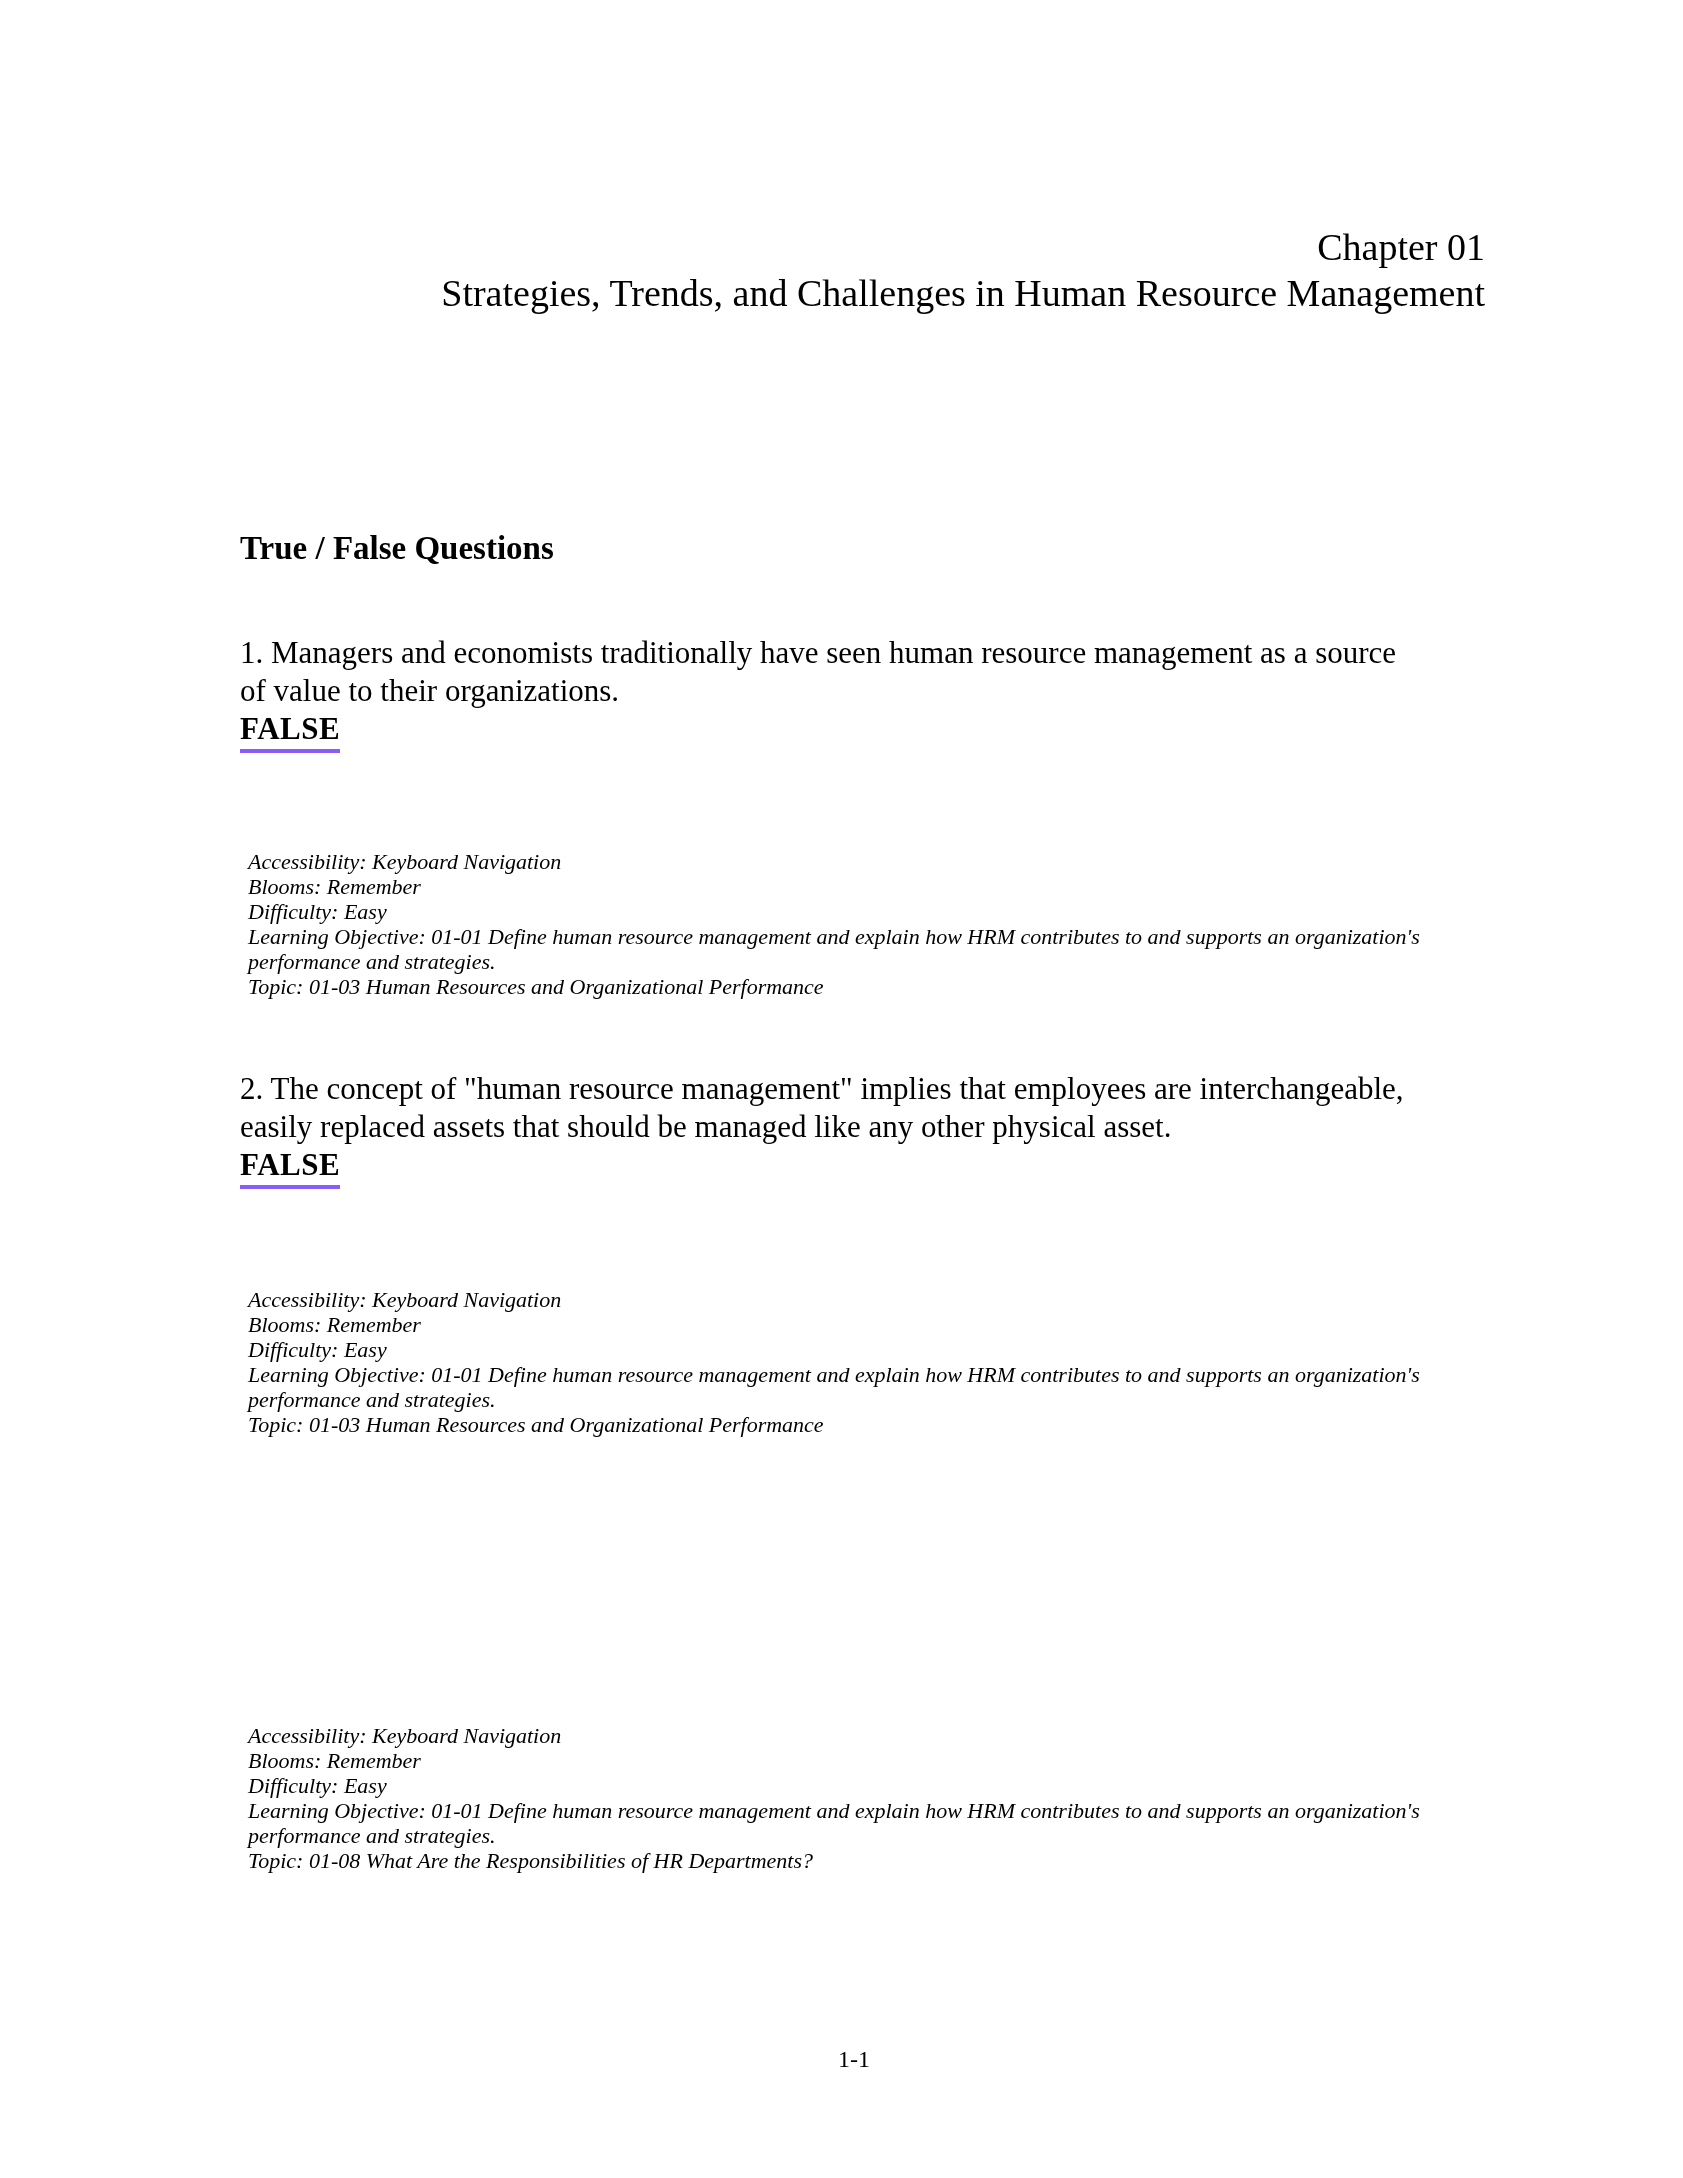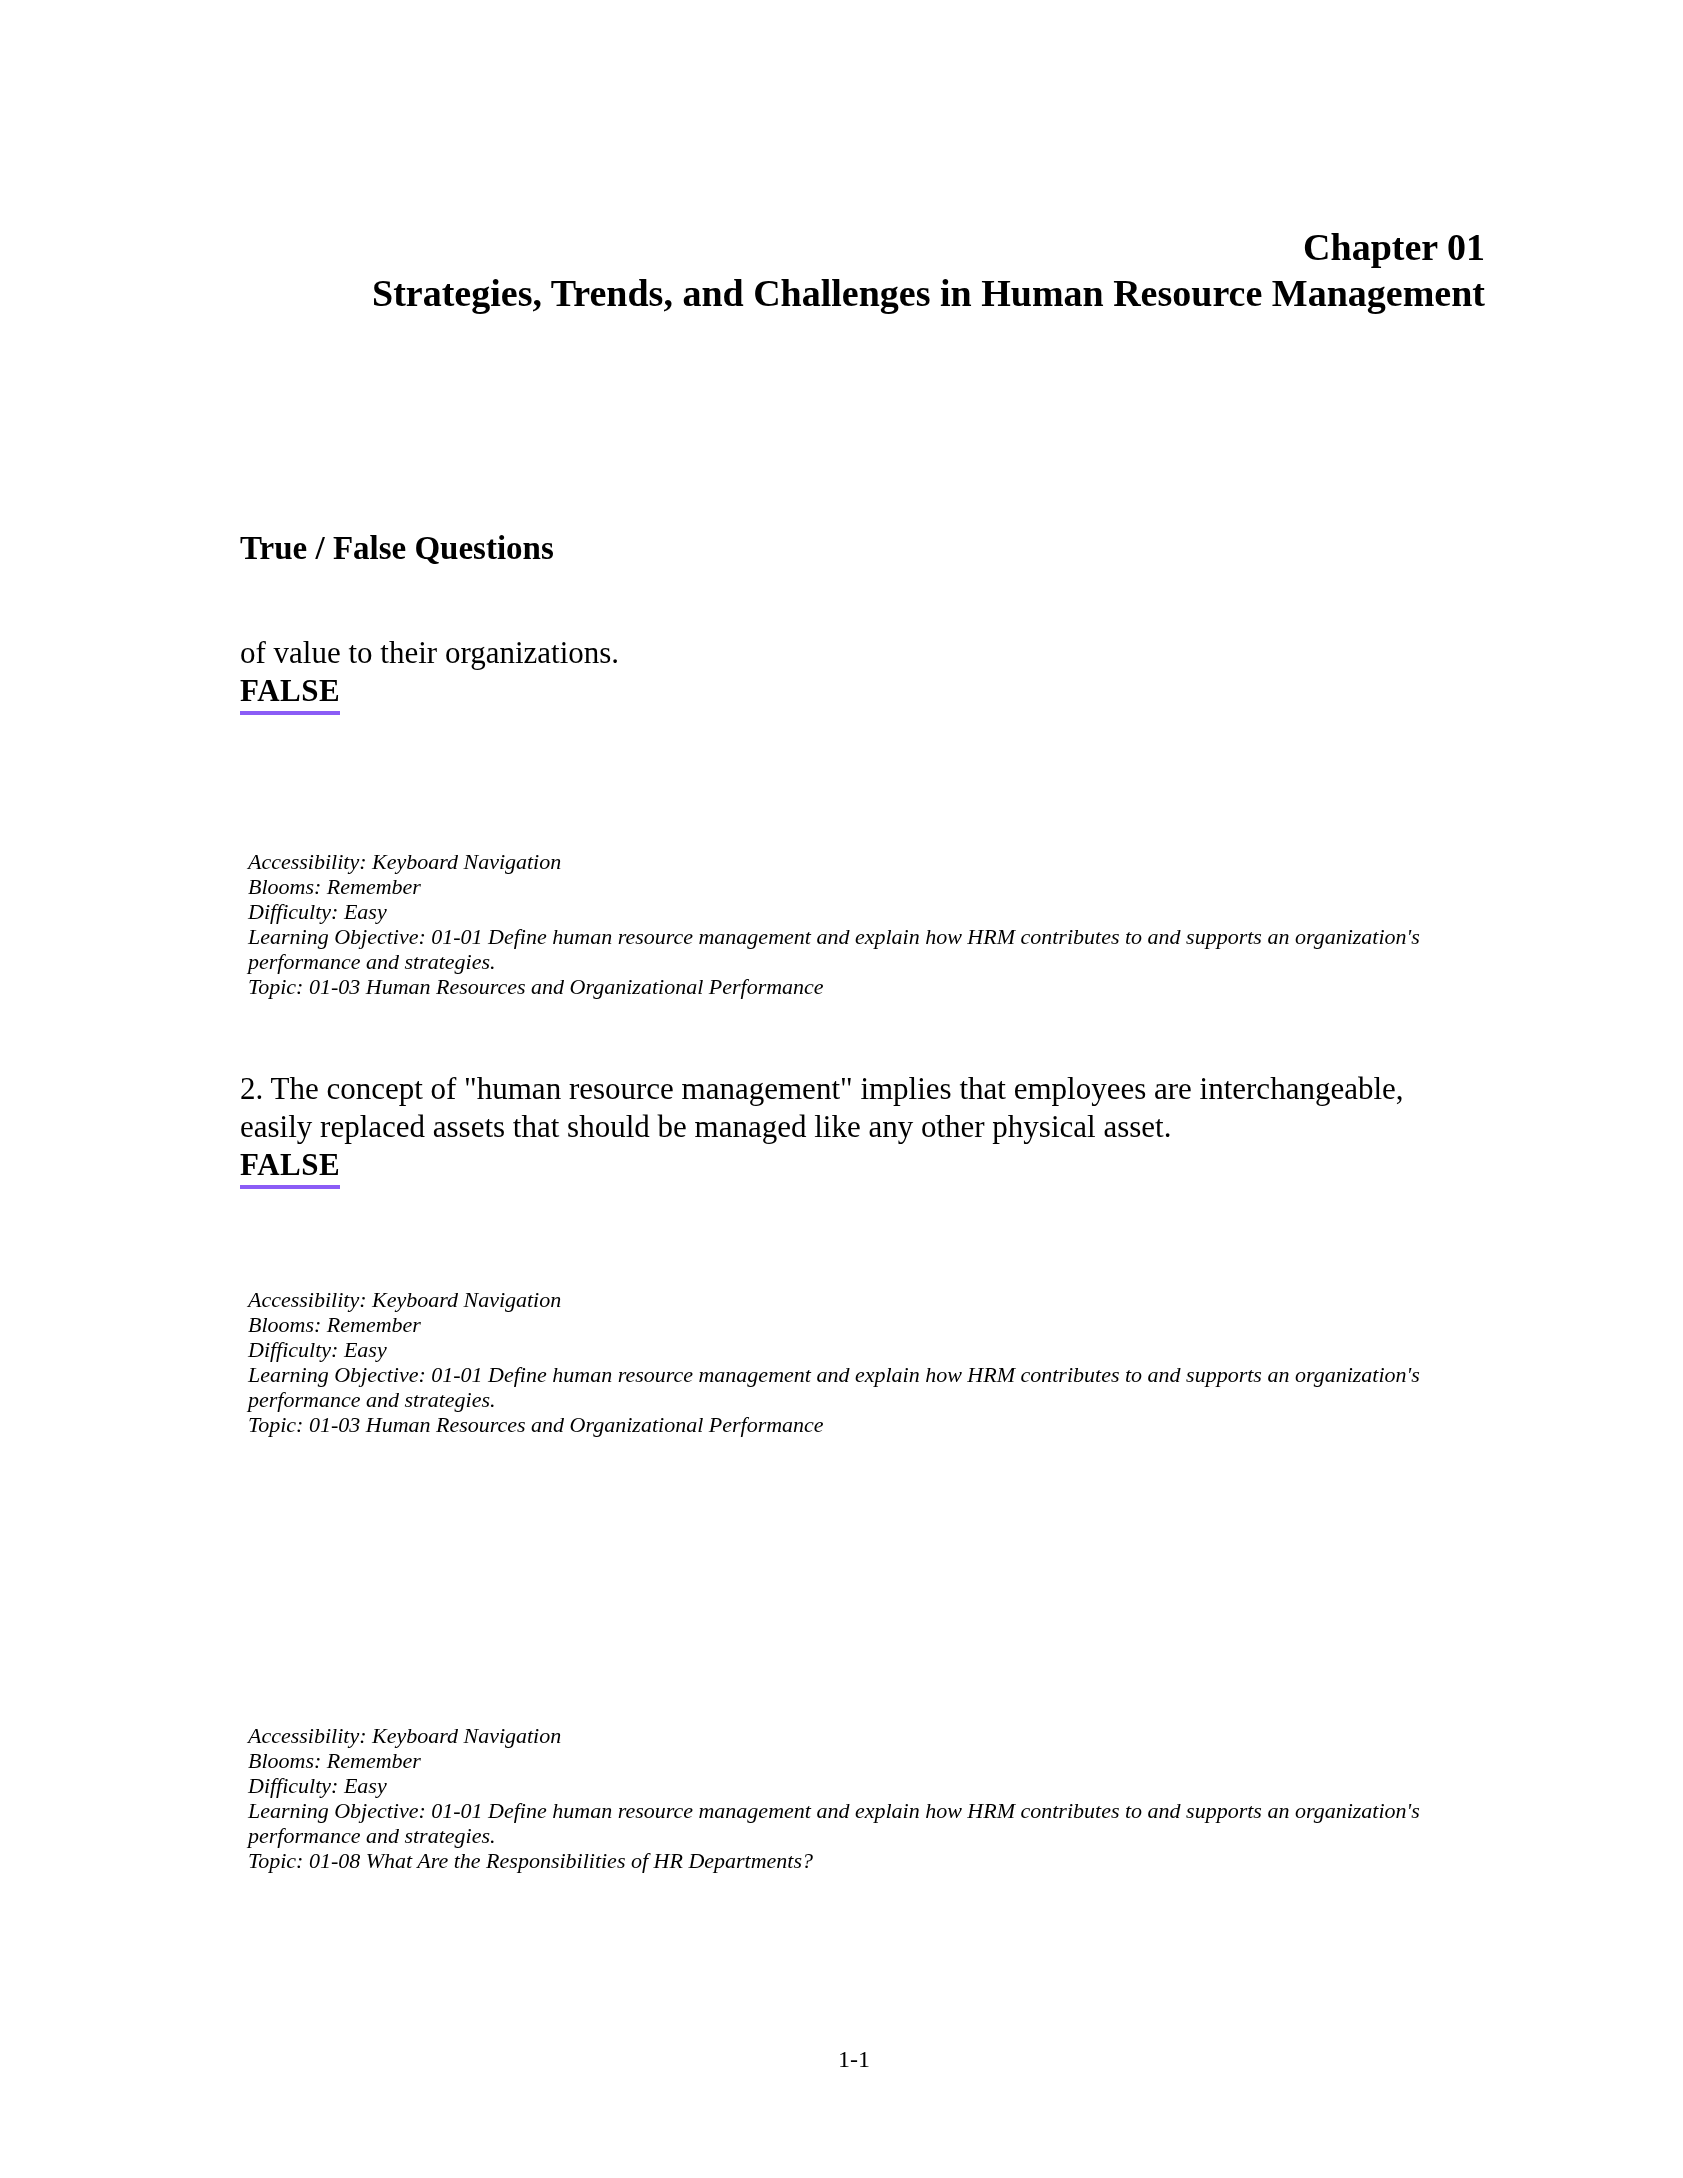--- a/index.html
+++ b/index.html
@@ -15,21 +15,21 @@
     color: #000000;
     font-family: "Liberation Serif", "DejaVu Serif", serif;
     overflow: hidden;
   }
   .title-block {
     position: absolute;
     top: 224px;
     left: 198px;
     width: 1287px;
     text-align: right;
-    font-weight: bold;
+    font-weight: normal;
     font-size: 38px;
     line-height: 46px;
     white-space: nowrap;
   }
   .section-heading {
     position: absolute;
     top: 527px;
     left: 240px;
     font-weight: bold;
     font-size: 33px;
@@ -89,20 +89,21 @@
 <div class="page">
 
   <div class="title-block">
     <div class="q-line">Chapter 01</div>
     <div class="q-line">Strategies, Trends, and Challenges in Human Resource Management</div>
   </div>
 
   <div class="section-heading">True / False Questions</div>
 
   <div class="question q1">
+    <div class="q-line">1. Managers and economists traditionally have seen human resource management as a source</div>
     <div class="q-line">of value to their organizations.</div>
     <div class="answer-line"><span class="answer">FALSE</span></div>
   </div>
 
   <div class="meta-block m1">
     <div class="meta-line">Accessibility: Keyboard Navigation</div>
     <div class="meta-line">Blooms: Remember</div>
     <div class="meta-line">Difficulty: Easy</div>
     <div class="meta-line">Learning Objective: 01-01 Define human resource management and explain how HRM contributes to and supports an organization's</div>
     <div class="meta-line">performance and strategies.</div>

